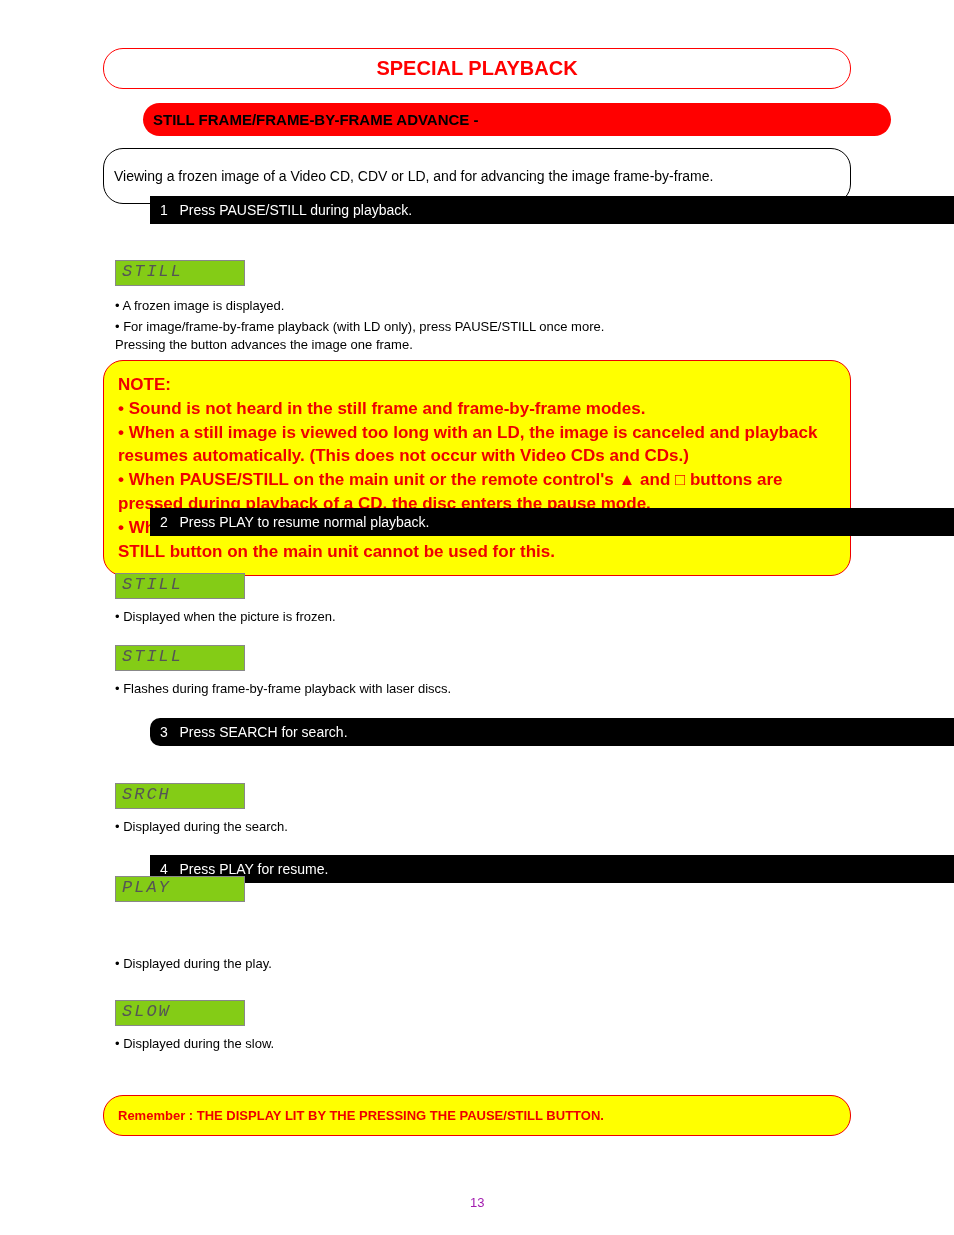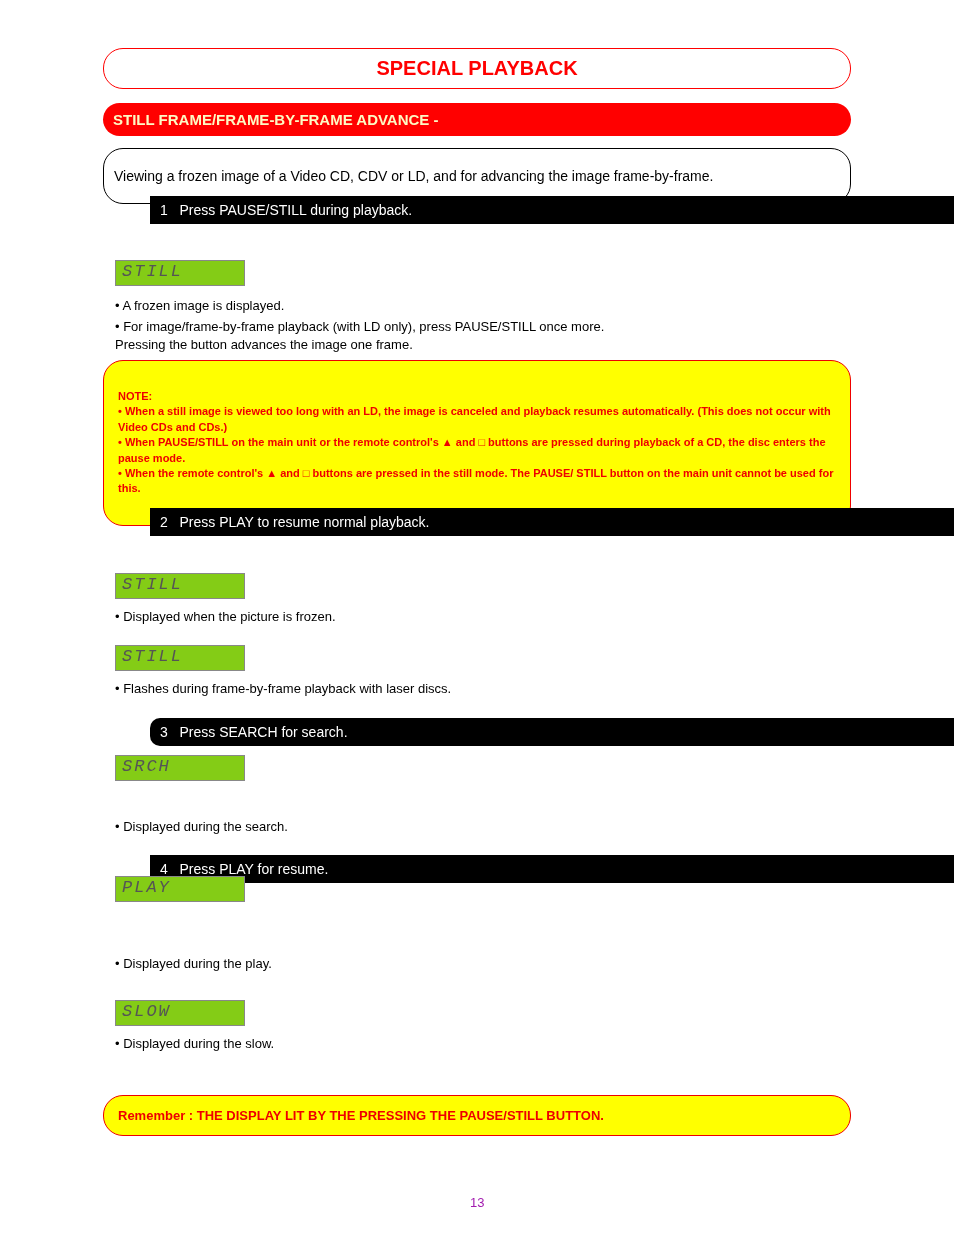--- a/index.html
+++ b/index.html
@@ -21,24 +21,25 @@
     border: 1.5px solid red;
     background: #fff;
     text-align: center;
     color: red;
     font-weight: bold;
     font-size: 20px;
     padding: 8px 0;
   }
   .heading-bar {
     background: #ff0000;
-    color: #fef9c3;
+    color: #000000;
     font-weight: bold;
     font-size: 15px;
     padding: 8px 10px;
+    margin-left: 40px;
   }
   .sub-bar {
     border: 1px solid #000;
     background: #fff;
     font-size: 14px;
     padding: 19px 10px;
   }
   .step-bar {
     background: #000;
     color: #fff;
@@ -64,22 +65,22 @@
   .para {
     position: absolute;
     font-size: 13px;
     line-height: 1.35;
   }
   .note-box {
     background: #ffff00;
     border: 1px solid #e00;
     color: #e00;
     font-weight: bold;
-    font-size: 11px;
-    padding: 28px 14px;
+    font-size: 17px;
+    padding: 12px 14px;
     line-height: 1.4;
   }
   .footnote {
     background: #ffff00;
     border: 1px solid #e00;
     color: #e00;
     font-weight: bold;
     font-size: 13px;
     padding: 12px 14px;
   }
@@ -107,20 +108,21 @@
 
 <div class="para" style="top:297px;left:115px;width:720px;">• A frozen image is displayed.</div>
 
 <div class="para" style="top:318px;left:115px;width:730px;">
   <span>• For image/frame-by-frame playback (with LD only), press PAUSE/STILL once more.</span><br>
   <span>Pressing the button advances the image one frame.</span>
 </div>
 
 <div class="row note-box" style="top:360px;">
   <div>NOTE:</div>
+  <div>• Sound is not heard in the still frame and frame-by-frame modes.</div>
   <div>• When a still image is viewed too long with an LD, the image is canceled and playback resumes automatically. (This does not occur with Video CDs and CDs.)</div>
   <div>
     <span>• When PAUSE/STILL on the main unit or the remote control's ▲ and □ buttons are pressed during playback of a CD, the disc enters the pause mode.</span>
   </div>
   <div>
     <span>• When the remote control's ▲ and □ buttons are pressed in the still mode. The PAUSE/ STILL button on the main unit cannot be used for this.</span>
   </div>
 </div>
 
 <div class="step-bar" style="position:absolute;top:508px;">
@@ -132,21 +134,21 @@
 <div class="para" style="top:608px;left:115px;width:720px;">• Displayed when the picture is frozen.</div>
 
 <div class="lcd" style="top:645px;">STILL</div>
 <div class="para" style="top:680px;left:115px;width:720px;">• Flashes during frame-by-frame playback with laser discs.</div>
 
 <div class="step-bar" style="position:absolute;top:718px;border-radius:10px;">
   <span>3</span>&nbsp;&nbsp;
   <span>Press SEARCH for search.</span>
 </div>
 
-<div class="lcd" style="top:755px;">SRCH</div>
+<div class="lcd" style="top:783px;">SRCH</div>
 <div class="para" style="top:818px;left:115px;width:720px;">• Displayed during the search.</div>
 
 <div class="step-bar" style="position:absolute;top:855px;">
   <span>4</span>&nbsp;&nbsp;
   <span>Press PLAY for resume.</span>
 </div>
 
 <div class="lcd" style="top:876px;">PLAY</div>
 <div class="para" style="top:955px;left:115px;width:720px;">• Displayed during the play.</div>
 

